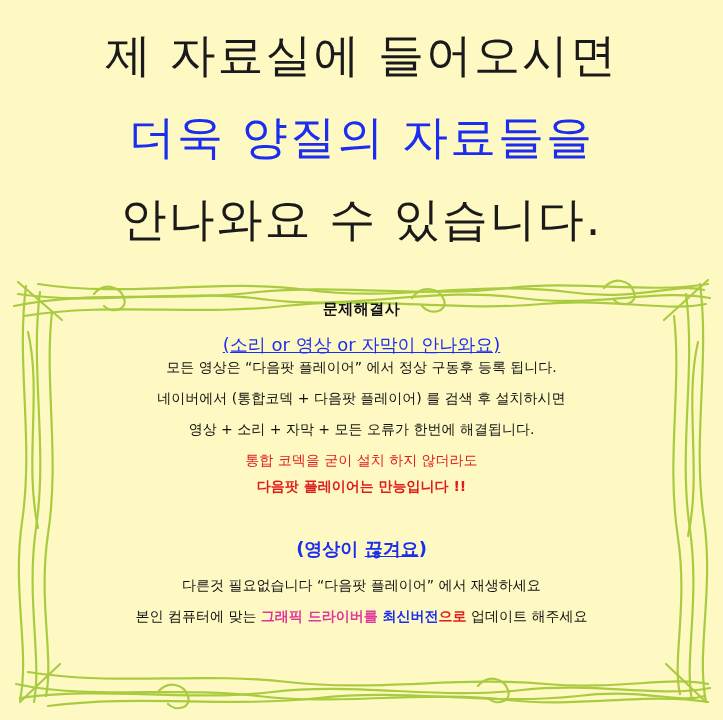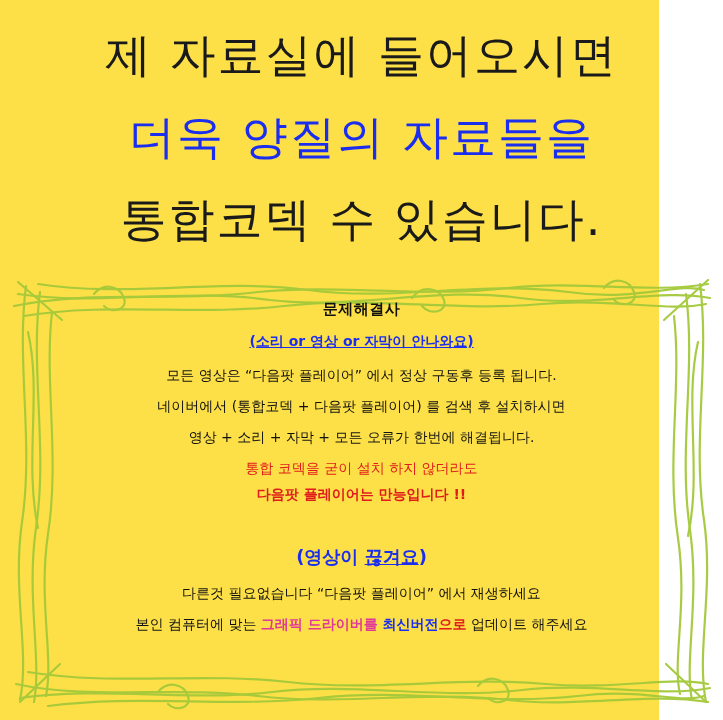--- a/index.html
+++ b/index.html
@@ -8,23 +8,23 @@
   }
   body {
     width: 723px;
     height: 720px;
     background: #ffffff;
     font-family: "Liberation Sans", sans-serif;
     overflow: hidden;
   }
   .page {
     position: relative;
-    width: 659px;
+    width: 723px;
     height: 720px;
-    background: #fde047;
+    background: #fef9c3;
   }
 
   
   .headline {
     position: absolute;
     top: 14px;
     left: 0;
     width: 723px;
     text-align: center;
   }
@@ -63,25 +63,24 @@
     font-family: "DejaVu Sans", sans-serif;
   }
   .note .title {
     font-size: 15px;
     font-weight: bold;
     color: #111111;
     margin-bottom: 14px;
     letter-spacing: 0.5px;
   }
   .note .sub-blue {
-    font-size: 14px;
-    font-weight: bold;
+    font-size: 18px;
+    font-weight: normal;
     color: #1b2ef0;
     text-decoration: underline;
-    margin-bottom: 14px;
   }
   .note p {
     margin: 0 0 11px 0;
     font-size: 14px;
     color: #111111;
     line-height: 20px;
   }
   .note p.red {
     color: #e01b1b;
     font-weight: normal;
@@ -105,21 +104,21 @@
   .hl-red { color: #e01b1b; font-weight: bold; }
 </style>
 </head>
 <body>
 
 <div class="page">
 
   <div class="headline">
     <div class="headline-line l1">제 자료실에 들어오시면</div>
     <div class="headline-line l2">더욱 양질의 자료들을</div>
-    <div class="headline-line l3">통합코덱 수 있습니다.</div>
+    <div class="headline-line l3">안나와요 수 있습니다.</div>
   </div>
 
   <div class="frame-wrap">
     <svg viewBox="0 0 707 438" xmlns="http://www.w3.org/2000/svg" aria-hidden="true">
       <g fill="none" stroke="#a4c93a" stroke-width="2.2" stroke-linecap="round" stroke-linejoin="round" opacity="0.95">
 
         <path d="M6 34 C 80 18, 170 30, 250 20 C 330 12, 420 26, 500 16 C 570 8, 640 22, 700 12"></path>
         <path d="M10 22 C 90 34, 180 16, 262 28 C 344 38, 430 14, 512 26 C 586 36, 650 16, 702 26"></path>
         <path d="M16 44 C 100 30, 190 44, 276 34 C 362 24, 448 40, 534 32 C 604 26, 660 40, 698 32"></path>
         <path d="M30 12 C 120 26, 210 6, 300 18 C 390 30, 470 8, 560 20 C 630 30, 670 10, 696 18"></path>

